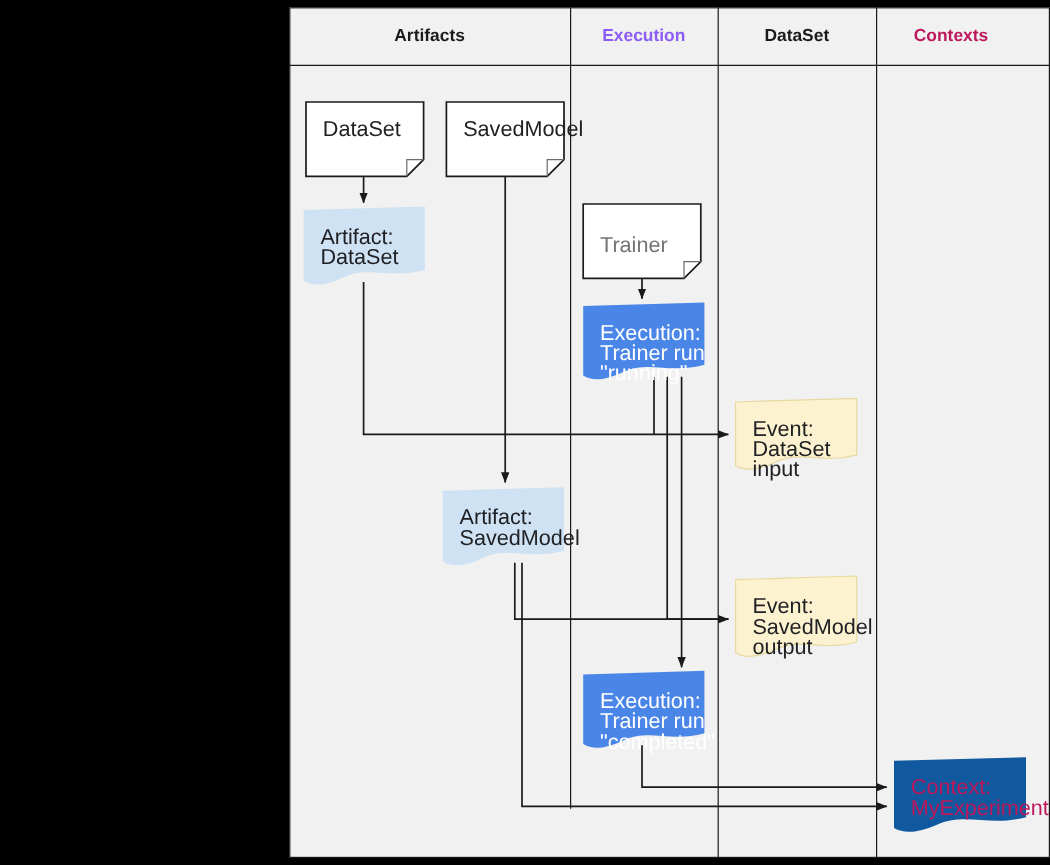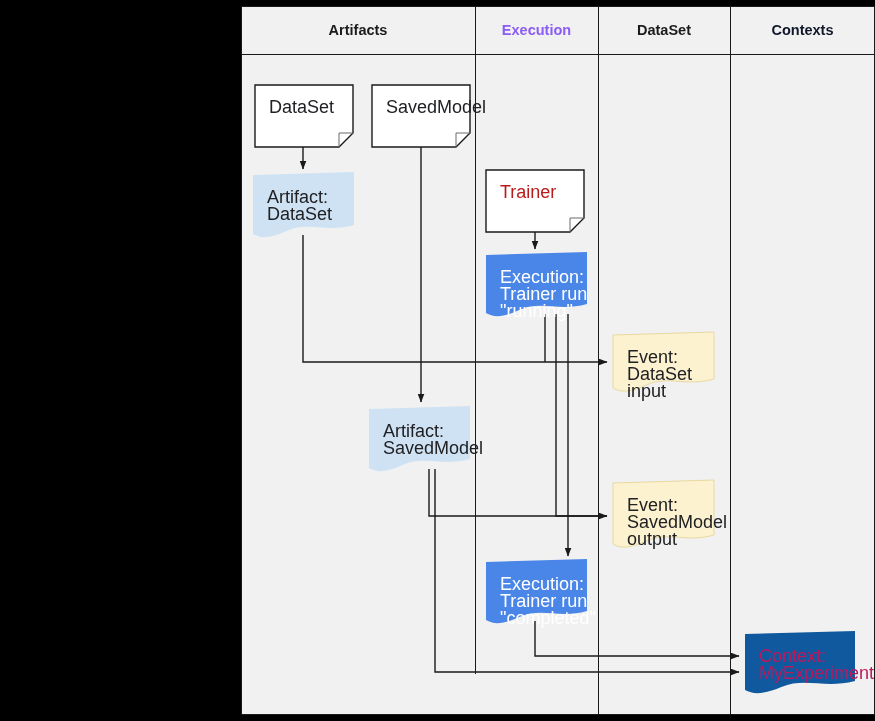--- a/index.html
+++ b/index.html
@@ -94,26 +94,26 @@
           C 523.8,688 512.8,689 504,684 Z" fill="#10599e" stroke="none" stroke-width="0"></path>
           </g>
         </g>
       <rect x="0.5" y="0.5" width="633" height="708" fill="none" stroke="#1a1a1a" stroke-width="1"></rect>
     </svg>
 
     <div id="headers">
         <div class="colhead" style="left: 0px; width: 234px; color: rgb(27, 27, 27);">Artifacts</div>
         <div class="colhead" style="left: 234px; width: 123px; color: #8b5cf6; text-align: center;">Execution</div>
         <div class="colhead" style="left: 357px; width: 132px; color: rgb(27, 27, 27);">DataSet</div>
-        <div class="colhead" style="left: 489px; width: 145px; color: #0f172a;">Contexts</div>
+        <div class="colhead" style="left: 479px; width: 145px; color: #be185d;">Contexts</div>
       </div>
     <div id="labels">
         <div class="nodetext dark" style="left: 14px; top: 79px; width: 98px; color: rgb(32, 33, 36);">DataSet</div>
         <div class="nodetext dark" style="left: 131px; top: 79px; width: 98px; color: rgb(32, 33, 36);">SavedModel</div>
-        <div class="nodetext dark" style="left: 245px; top: 164px; width: 98px; color: #b91c1c;">Trainer</div>
+        <div class="nodetext dark" style="left: 245px; top: 176px; width: 98px; color: #737373;">Trainer</div>
         <div class="nodetext dark" style="left: 12px; top: 169px; width: 101px; color: rgb(32, 33, 36);">Artifact:
 DataSet</div>
         <div class="nodetext dark" style="left: 128px; top: 403px; width: 101px; color: rgb(32, 33, 36);">Artifact:
 SavedModel</div>
         <div class="nodetext light" style="left: 245px; top: 249px; width: 101px; color: rgb(255, 255, 255);">Execution:
 Trainer run
 "running"</div>
         <div class="nodetext light" style="left: 245px; top: 556px; width: 101px; color: rgb(255, 255, 255);">Execution:
 Trainer run
 "completed"</div>

